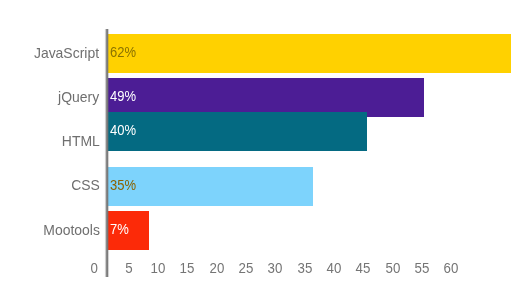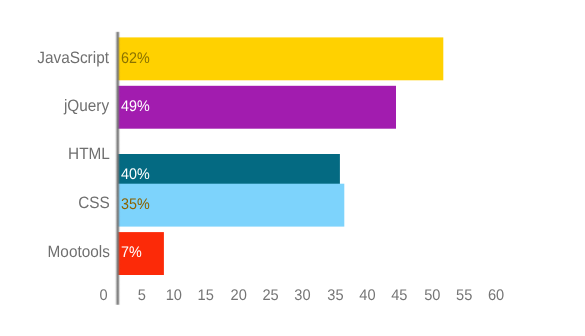--- a/index.html
+++ b/index.html
@@ -57,29 +57,29 @@
     transform:scaleX(0.95) translateZ(0); transform-origin:100% 50%;
   }
 </style>
 </head>
 <body>
 
 <div id="chart">
 
   <div id="bars">
 
-    <div class="bar" style="top:33.8px; width:296px; background:#ffd100;">
+    <div class="bar" style="top:33.8px; width:404px; background:#ffd100;">
       <span class="bar-value dark">62%</span>
     </div>
 
-    <div class="bar" style="top:78.1px; width:253px; background:#a21caf;">
+    <div class="bar" style="top:78.1px; width:317px; background:#4c1d95;">
       <span class="bar-value light">49%</span>
     </div>
 
-    <div class="bar" style="top:140px; width:202px; background:#046a82;">
+    <div class="bar" style="top:112px; width:260px; background:#046a82;">
       <span class="bar-value light">40%</span>
     </div>
 
     <div class="bar" style="top:166.7px; width:206.32px; background:#7dd3fc;">
       <span class="bar-value dark2">35%</span>
     </div>
 
     <div class="bar" style="top:211px; width:41.65px; background:#fc2a08;">
       <span class="bar-value light">7%</span>
     </div>

